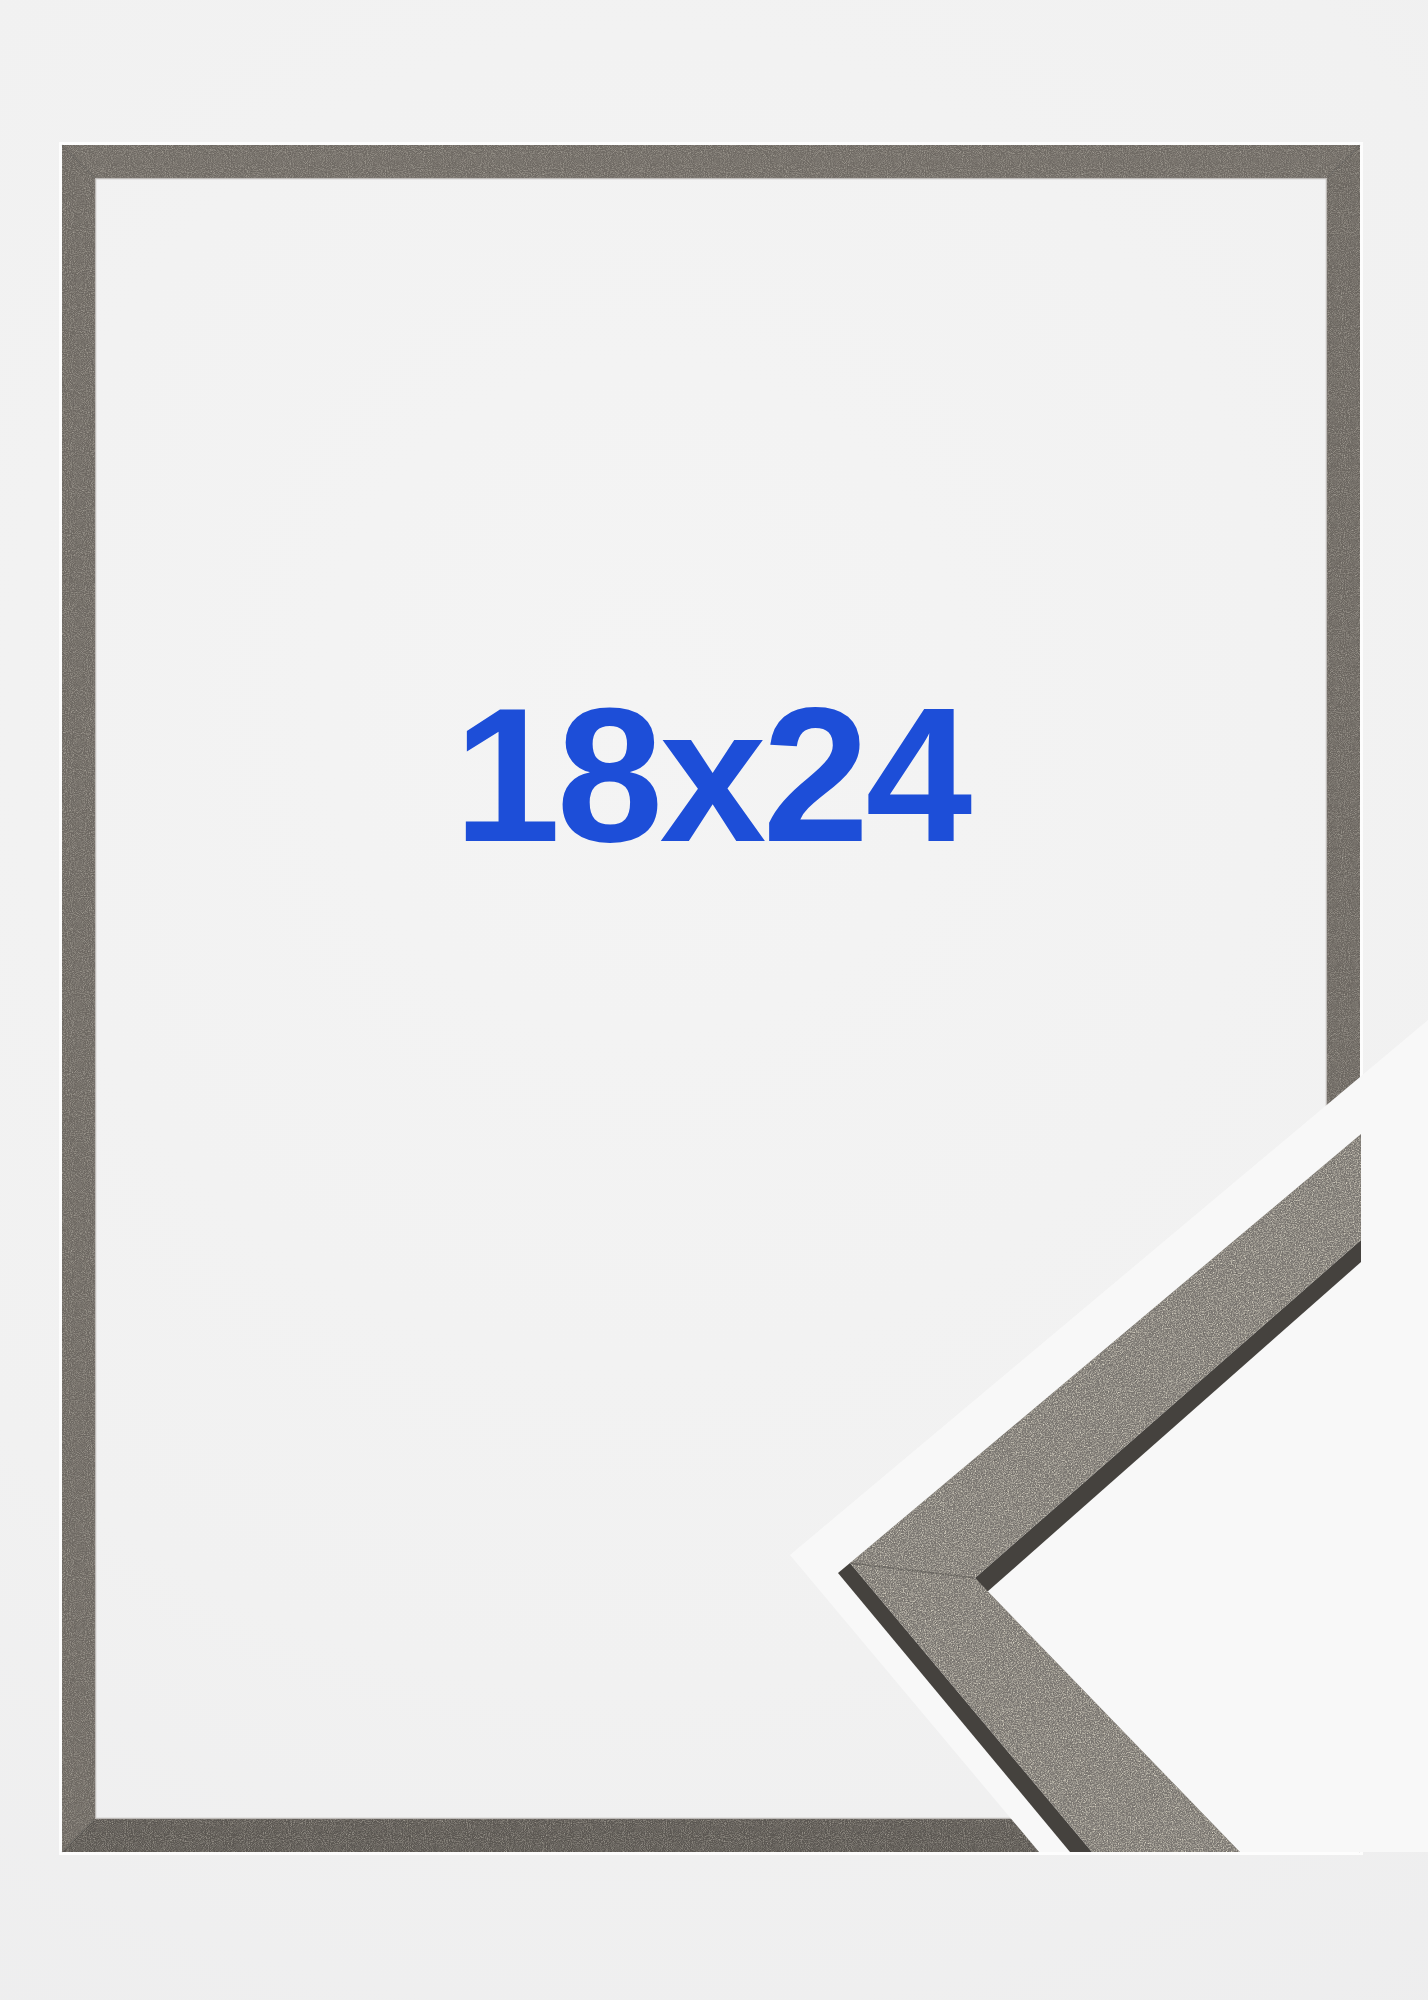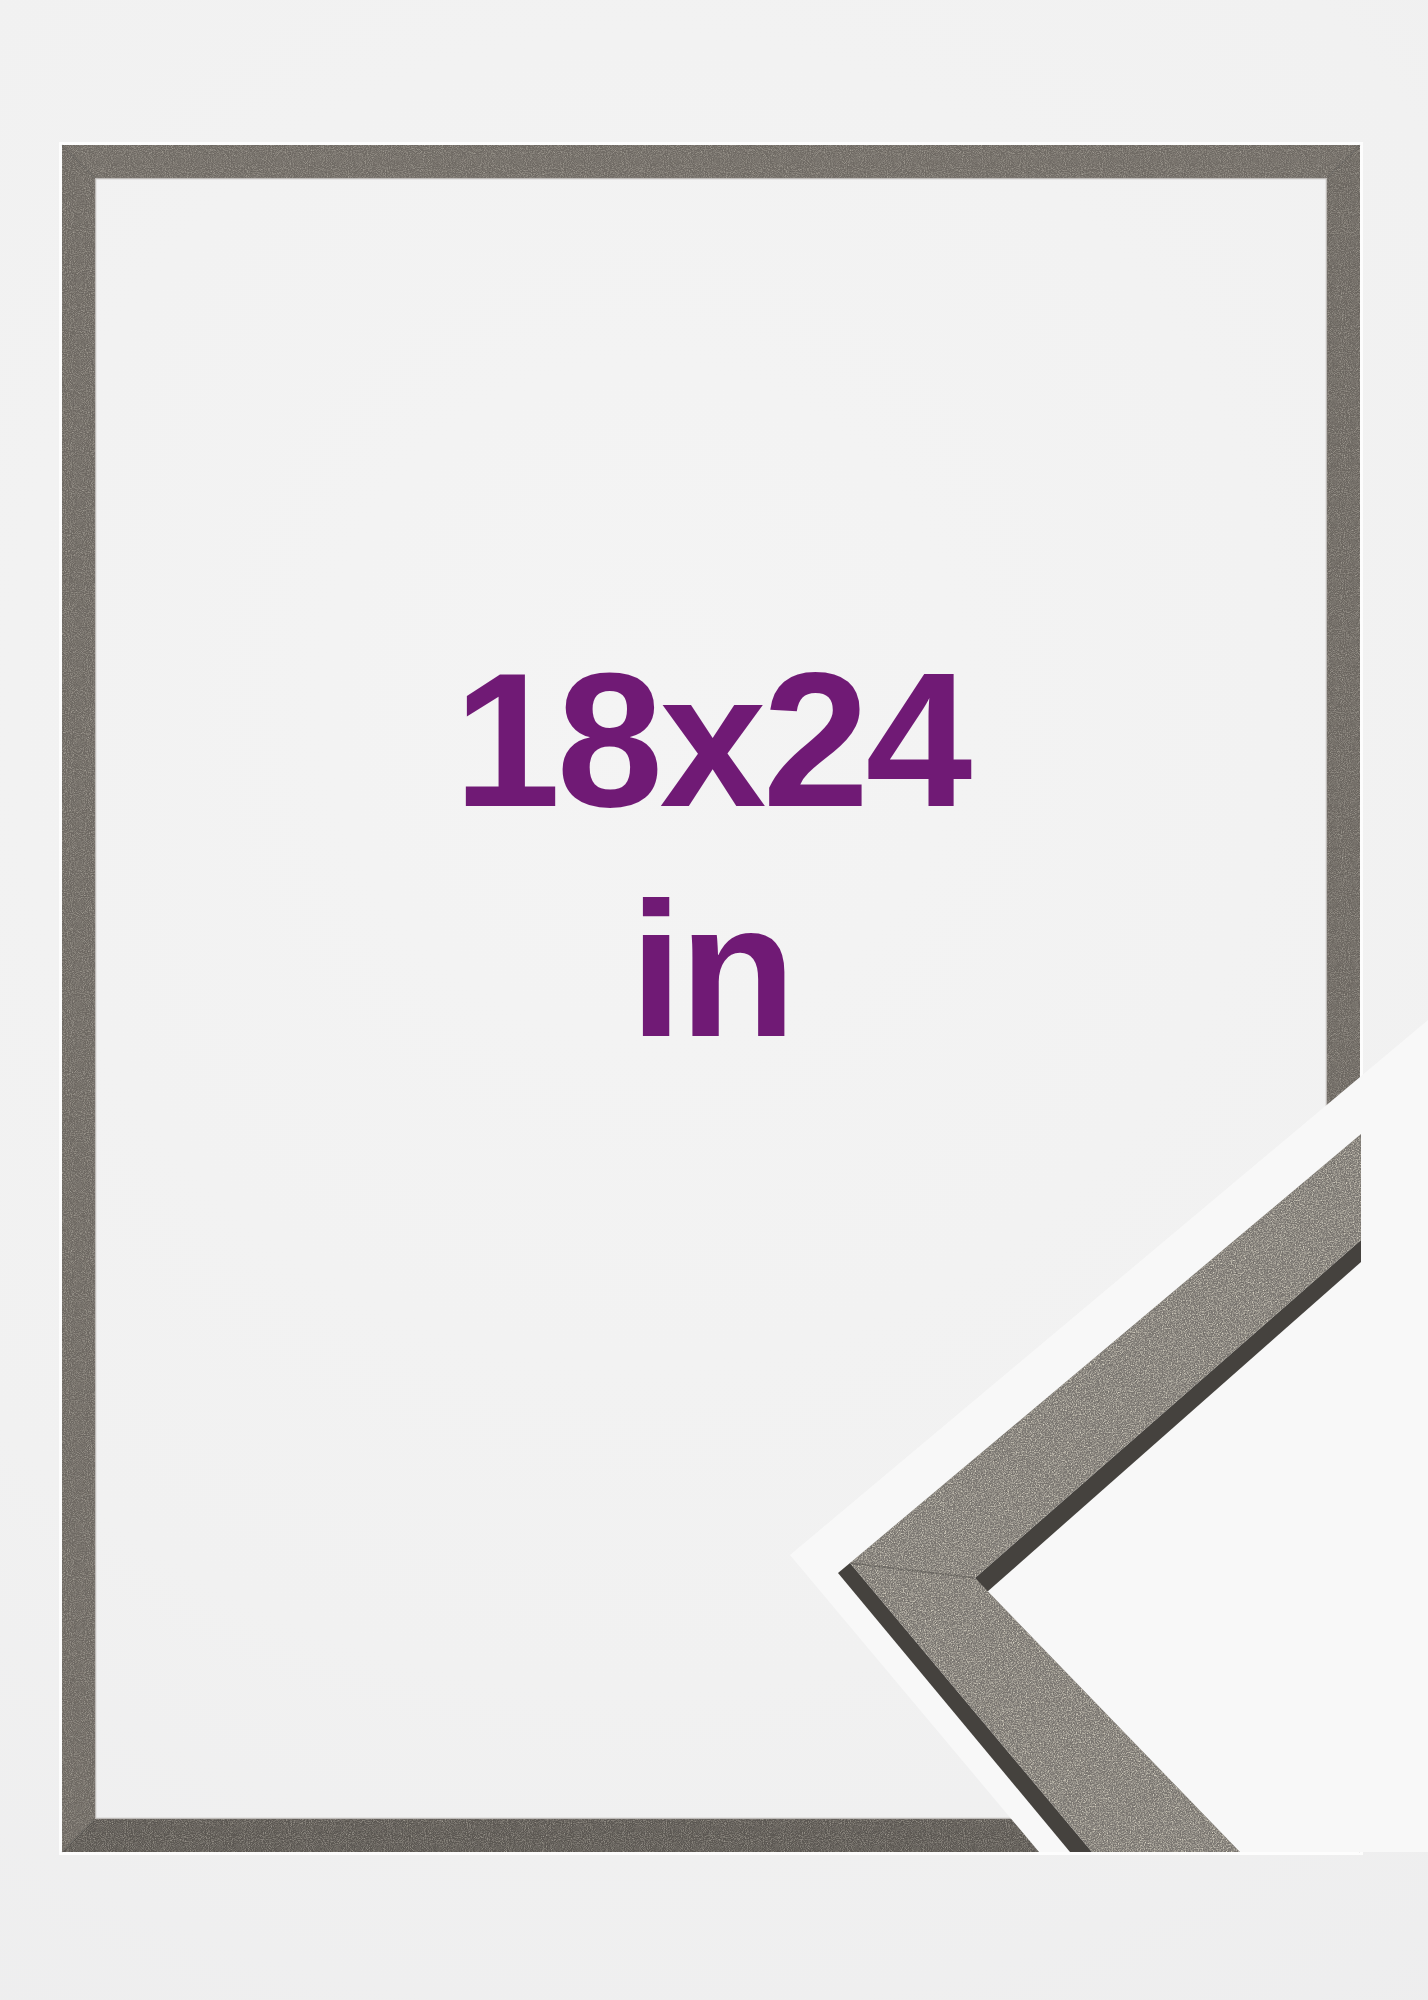--- a/index.html
+++ b/index.html
@@ -19,28 +19,28 @@
     inset: 0;
   }
   .stage svg {
     position: absolute;
     left: 0;
     top: 0;
   }
   .size-label {
     position: absolute;
     left: 0;
-    top: 625px;
+    top: 660px;
     width: 1422px;
     text-align: center;
     font-weight: 700;
     font-size: 192px;
     line-height: 230px;
     letter-spacing: -0.02em;
-    color: #701a75;
+    color: #1d4ed8;
     user-select: none;
   }
   .size-label .line {
     display: block;
   }
 </style>
 </head>
 <body>
 
 <div class="stage">
@@ -116,16 +116,15 @@
       <g filter="url(#granite-coarse)">
         <polygon points="850,1563 1361,1134 1361,1240 975,1578 1240,1852 1092,1852" fill="#797570"></polygon>
       </g>
 
       <line x1="850" y1="1563" x2="975" y2="1578" stroke-width="1.6" opacity="0.35" stroke="#3c3a37"></line>
     </g>
   </svg>
 
   <div class="size-label">
     <span class="line">18x24</span>
-    <span class="line">in</span>
   </div>
 
 </div>
 
 </body></html>

